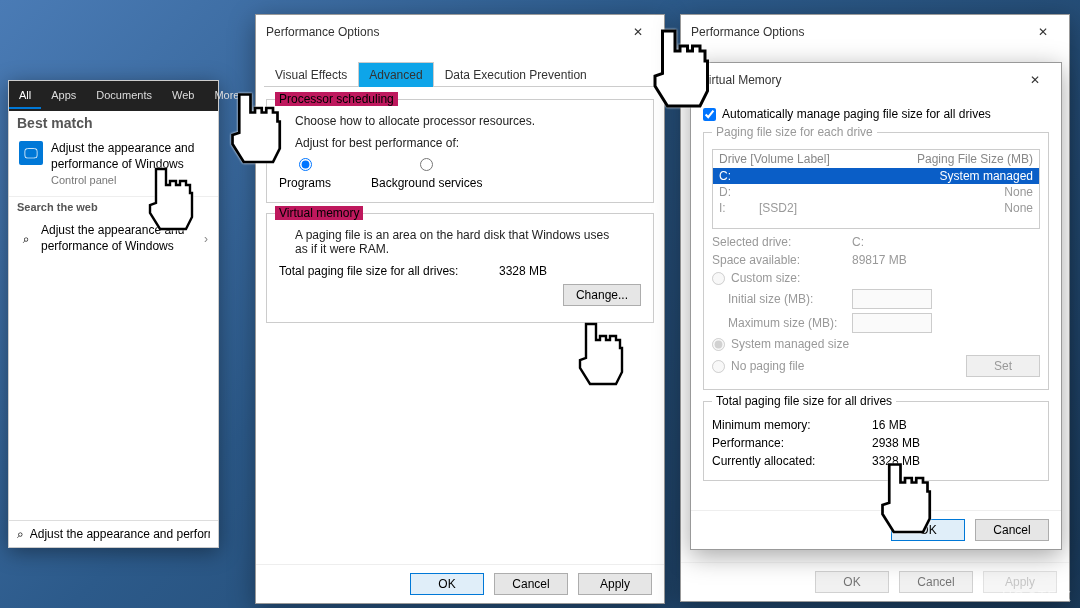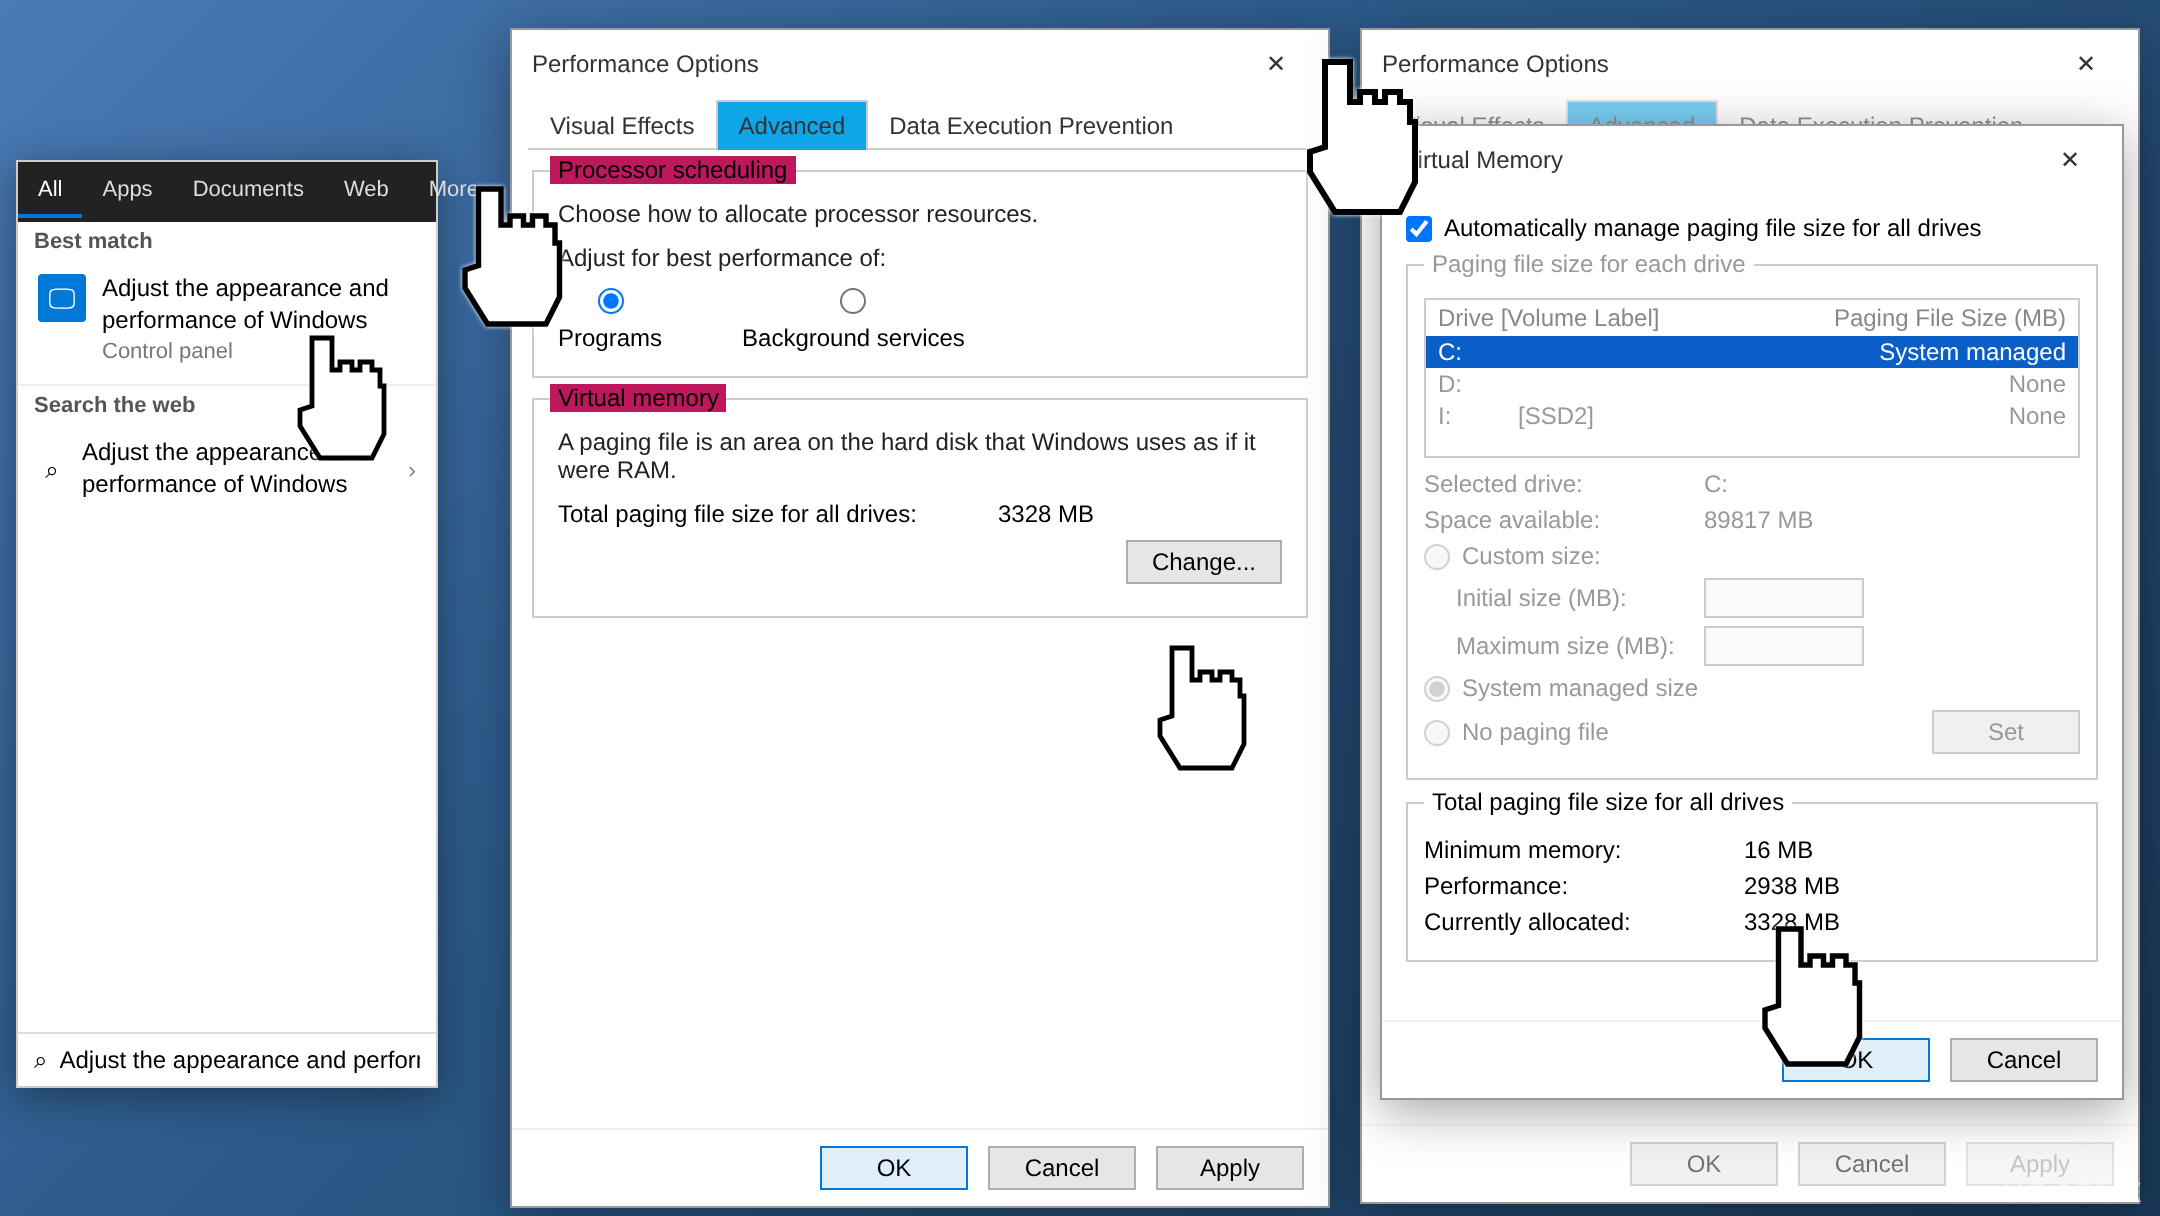--- a/index.html
+++ b/index.html
@@ -4,48 +4,48 @@
 <style>
 * { box-sizing: border-box; margin: 0; padding: 0; font-family: "Segoe UI", Tahoma, sans-serif; font-size: 12px; }
 body { width: 1080px; height: 608px; background: linear-gradient(135deg, #4a7bb5 0%, #2c5a8a 40%, #1a3a5a 100%); position: relative; overflow: hidden; }
 .watermark { position: absolute; right: 8px; bottom: 4px; color: rgba(255,255,255,0.5); font-size: 14px; letter-spacing: 1px; }
 
 
 .startmenu { position: absolute; left: 8px; top: 80px; width: 211px; background: #fff; border: 1px solid #ccc; box-shadow: 0 4px 20px rgba(0,0,0,0.4); }
 .startmenu .tabs { display: flex; background: #222; color: #ddd; padding: 2px 0; }
 .startmenu .tabs span { padding: 6px 10px; font-size: 11px; }
 .startmenu .tabs span.active { border-bottom: 2px solid #0078d7; color: #fff; }
-.startmenu .section { padding: 4px 8px; font-size: 11px; color: #555; font-weight: 600; }
+.startmenu .section { padding: 4px 8px; font-size: 14px; color: #555; font-weight: 600; }
 .startmenu .result { display: flex; align-items: flex-start; padding: 6px 10px; gap: 8px; cursor: pointer; }
 .startmenu .icon-box { width: 24px; height: 24px; background: #0078d7; border-radius: 2px; display: flex; align-items: center; justify-content: center; color: #fff; font-size: 14px; flex-shrink: 0; }
 .startmenu .result-text { font-size: 12px; line-height: 1.3; }
 .startmenu .result-sub { color: #777; font-size: 11px; margin-top: 2px; }
 .startmenu .section2 { padding: 4px 8px; font-size: 11px; color: #555; font-weight: 600; border-top: 1px solid #eee; margin-top: 4px; }
 .startmenu .web-item { display: flex; align-items: center; padding: 6px 10px; gap: 8px; }
 .startmenu .web-item .search-ico { width: 14px; text-align: center; }
 .startmenu .web-item .chev { margin-left: auto; color: #888; }
 .startmenu .spacer { height: 260px; }
 .startmenu .searchbox { display: flex; align-items: center; border-top: 1px solid #ddd; padding: 6px 8px; gap: 6px; }
 .startmenu .searchbox input { border: none; outline: none; flex: 1; font-size: 12px; }
 
 
 .dialog { position: absolute; background: #fff; border: 1px solid #999; box-shadow: 0 6px 24px rgba(0,0,0,0.35); }
 .titlebar { display: flex; align-items: center; padding: 6px 10px; font-size: 12px; color: #333; }
 .titlebar .title { flex: 1; }
 .titlebar .close { width: 32px; height: 22px; display: flex; align-items: center; justify-content: center; cursor: pointer; }
 
-.tabstrip { display: flex; border-bottom: 1px solid #ccc; margin: 0 8px; }
+.tabstrip { display: flex; border-bottom: 1px solid #ccc; margin: 12px 8px; }
 .tabstrip .tab { padding: 5px 10px; border: 1px solid transparent; border-bottom: none; font-size: 12px; cursor: pointer; position: relative; top: 1px; color: #333; }
 .tabstrip .tab.active { border-color: #ccc; background: #0ea5e9; }
 
 .group { border: 1px solid #ccc; margin: 10px; padding: 10px 12px 12px; position: relative; }
 .group .legend { position: absolute; top: -8px; left: 8px; background: #be185d; padding: 0 4px; font-size: 12px; }
 .radio-row { display: flex; gap: 40px; margin-top: 8px; align-items: center; }
 .radio-row label { display: flex; align-items: center; gap: 5px; font-size: 12px; flex-direction: column; }
-.desc { font-size: 12px; margin: 4px 0 8px; color: #222; }
+.desc { font-size: 12px; margin: 4px 16px 8px; color: #222; }
 
 .row { display: flex; align-items: center; margin: 4px 0; }
 .row .lbl { flex: 0 0 220px; }
 .btn { min-width: 74px; padding: 3px 12px; background: #e6e6e6; border: 1px solid #adadad; cursor: pointer; font-size: 12px; }
 .btn.default { background: #e0eef9; border: 1px solid #0078d7; }
 .btn.disabled { color: #999; background: #f0f0f0; border-color: #ccc; }
 
 .footer { display: flex; justify-content: flex-end; gap: 10px; padding: 8px 12px; border-top: 1px solid #eee; position: absolute; bottom: 0; left: 0; right: 0; background: #fff; }
 
 

